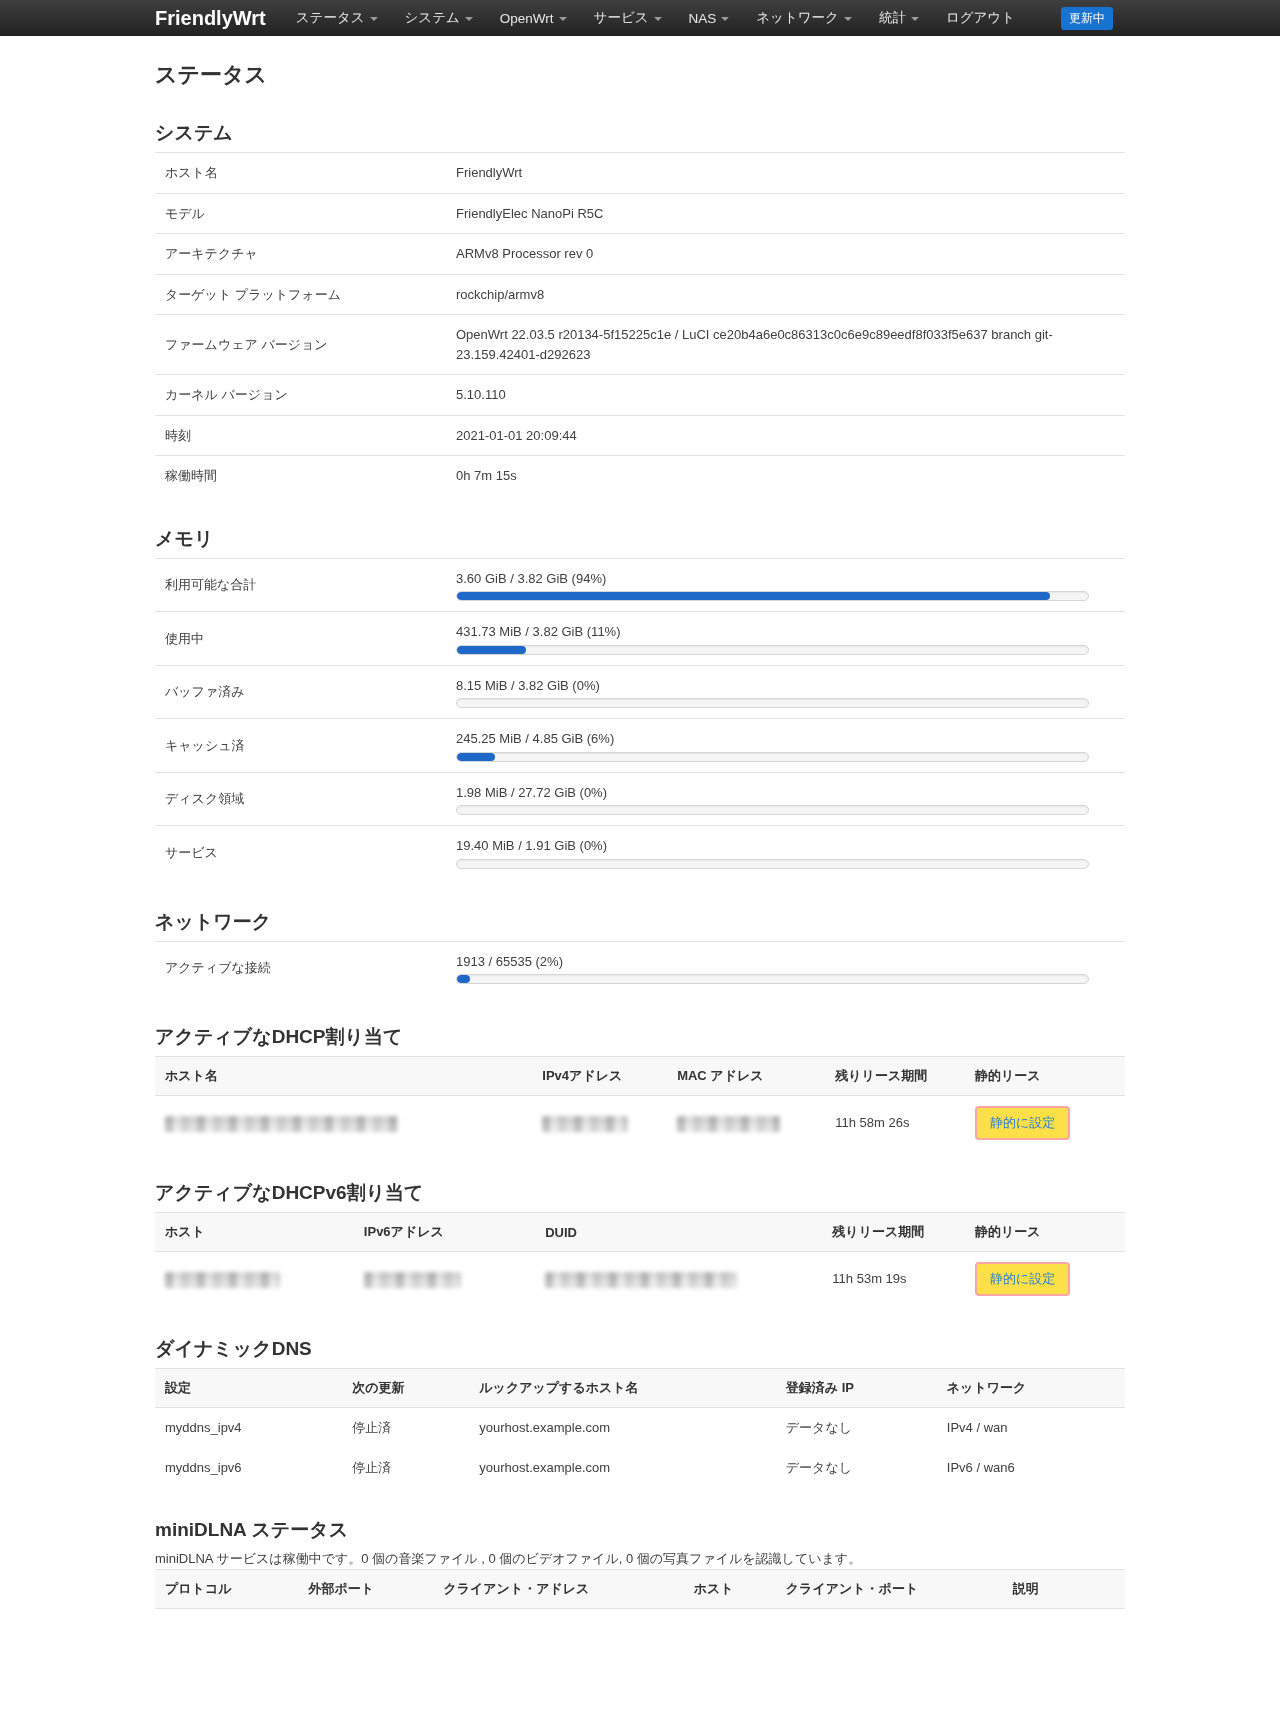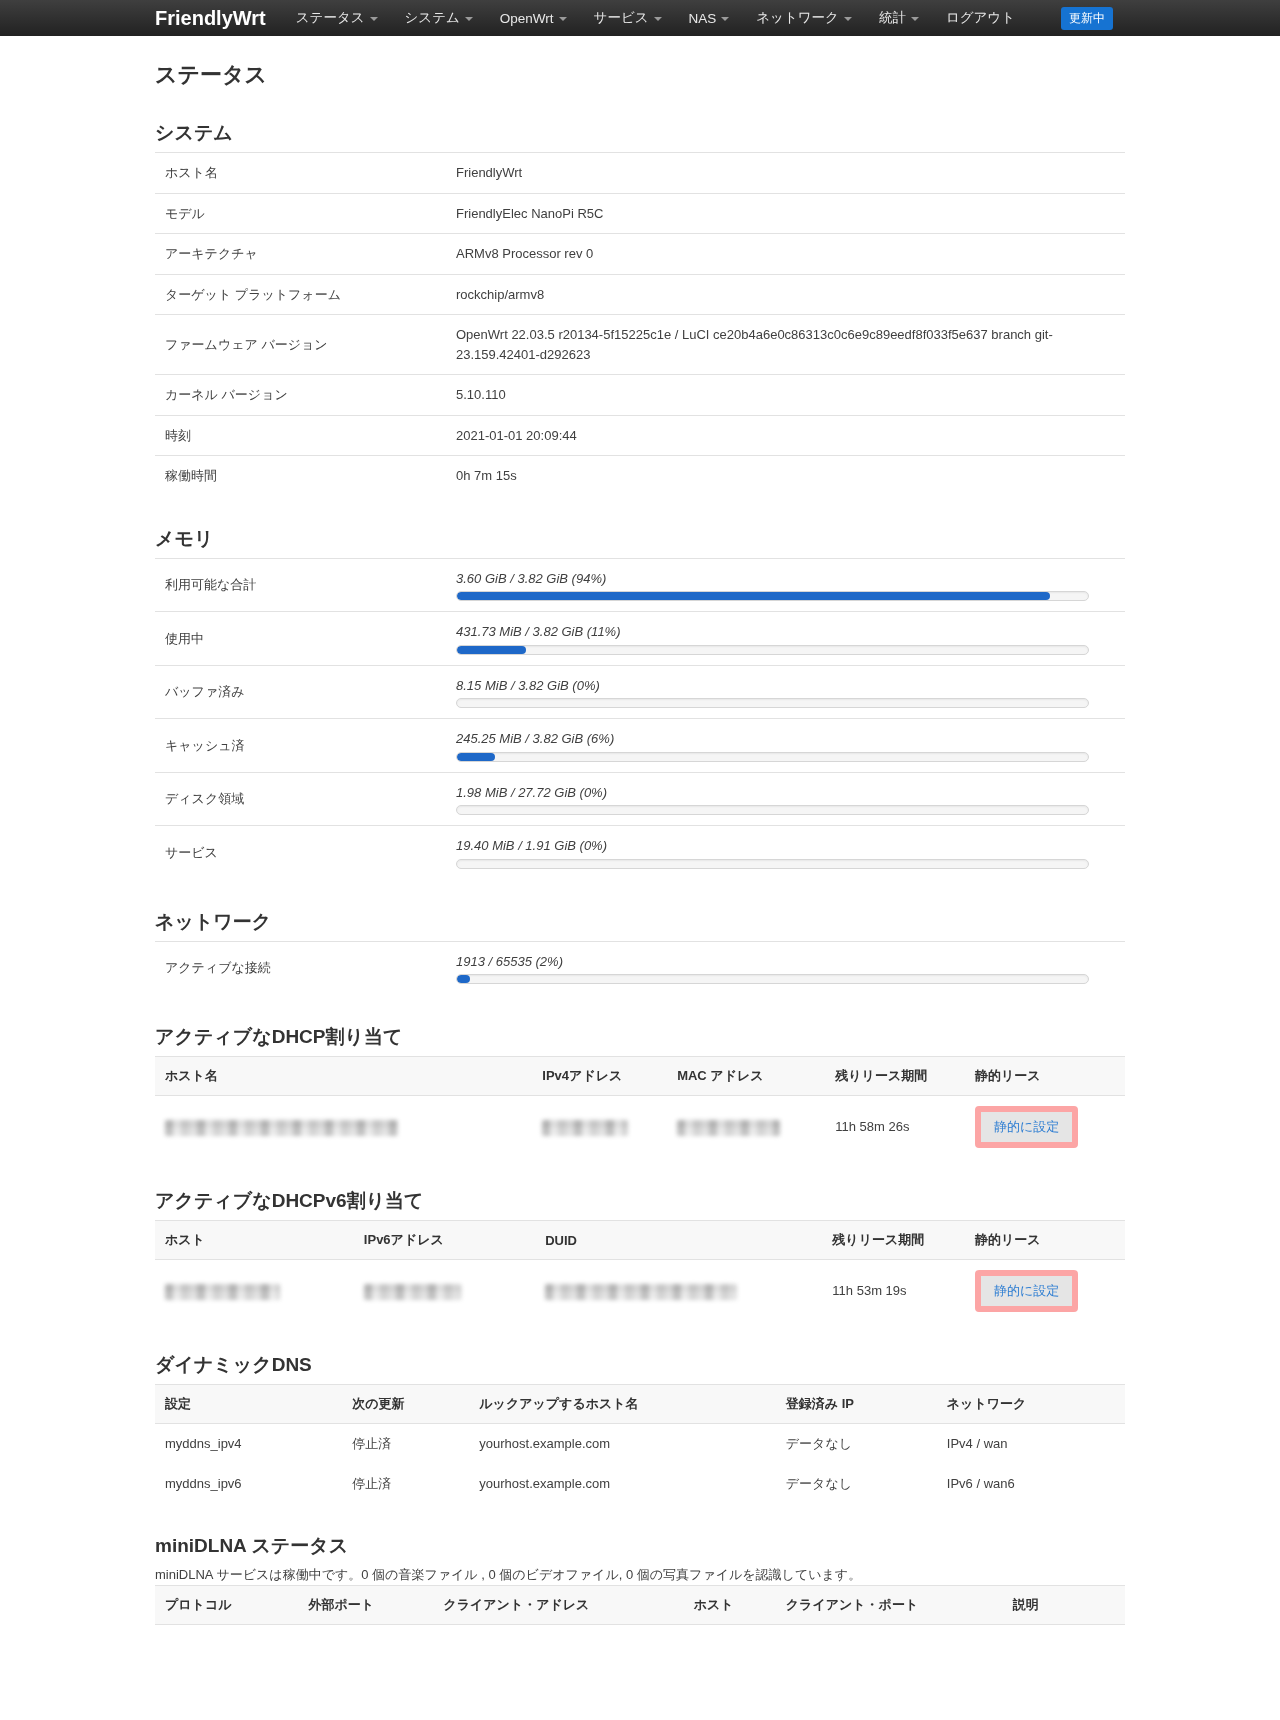--- a/index.html
+++ b/index.html
@@ -31,38 +31,38 @@
   h3.section-title { font-size:19px; font-weight:bold; color:#333; margin:30px 0 6px; }
 
   table { width:100%; border-collapse:collapse; table-layout:fixed; }
 
   
   .kv-table td { padding:10px; border-top:1px solid #e2e2e2; vertical-align:middle; line-height:1.5; }
   .kv-table td.k { width:30%; }
   .kv-table td.v { word-wrap:break-word; }
 
   
-  .bar-value { margin-bottom:3px; color:#404040;font-style:italic; }
+  .bar-value { margin-bottom:3px; color:#404040; }
   .bar-track {
     height:10px; width:96%; background:#f5f5f5;
     border:1px solid #d6d6d6; border-radius:6px; overflow:hidden;
     box-shadow:inset 0 1px 2px rgba(0,0,0,.06);
   }
   .bar-fill { height:100%; background:#1e68c8; border-radius:6px; }
 
   
   .data-table th {
     background:#f8f8f8; color:#333; font-weight:bold; text-align:left;
     padding:10px; border-top:1px solid #e2e2e2; border-bottom:1px solid #e2e2e2;
     white-space:nowrap; overflow:hidden;
   }
   .data-table td { padding:10px; vertical-align:middle; line-height:1.5; }
 
   .btn-static {
-    background:#e5e5e5; color:#2d7dd2; border:6px solid #fca5a5; border-radius:4px;
+    background:#fde047; color:#2d7dd2; border:2px solid #fca5a5; border-radius:4px;
     font-size:13px; padding:6px 13px; cursor:pointer;
     font-family:Liberation Serif, serif;
   }
 
   
   .px {
     display:inline-block; height:16px; border-radius:2px; vertical-align:middle;
     background-image:
       repeating-linear-gradient(90deg, rgba(125,125,125,.38) 0 8px, rgba(235,235,235,.45) 8px 16px, rgba(175,175,175,.38) 16px 24px, rgba(215,215,215,.45) 24px 32px),
       repeating-linear-gradient(180deg, #d3d3d3 0 8px, #ebebeb 8px 16px);
@@ -182,21 +182,21 @@
       <td class="v">
             <div class="bar-value">8.15 MiB / 3.82 GiB (0%)</div>
             <div class="bar-track">
               <div class="bar-fill" style="width: 0%;"></div>
             </div>
           </td>
         </tr>
     <tr>
           <td class="k">キャッシュ済</td>
       <td class="v">
-            <div class="bar-value">245.25 MiB / 3.82 GiB (6%)</div>
+            <div class="bar-value">245.25 MiB / 4.85 GiB (6%)</div>
             <div class="bar-track">
               <div class="bar-fill" style="width: 6%;"></div>
             </div>
           </td>
         </tr>
   </tbody>
     </table>
 
   <table class="kv-table">
     <tbody>

